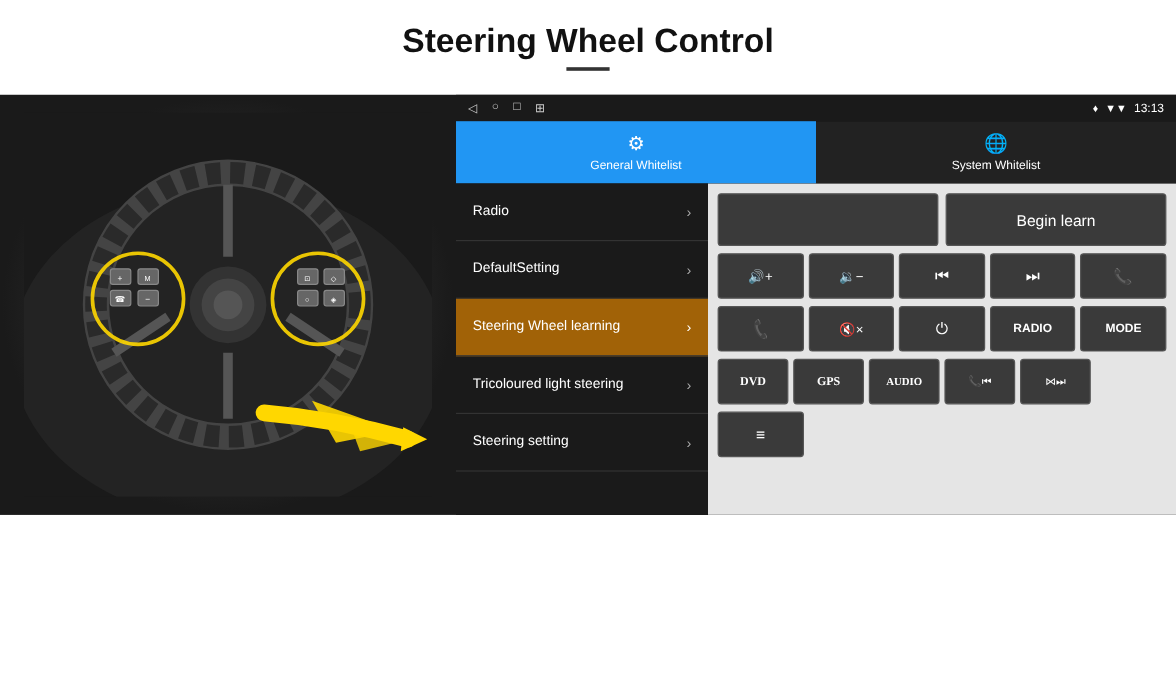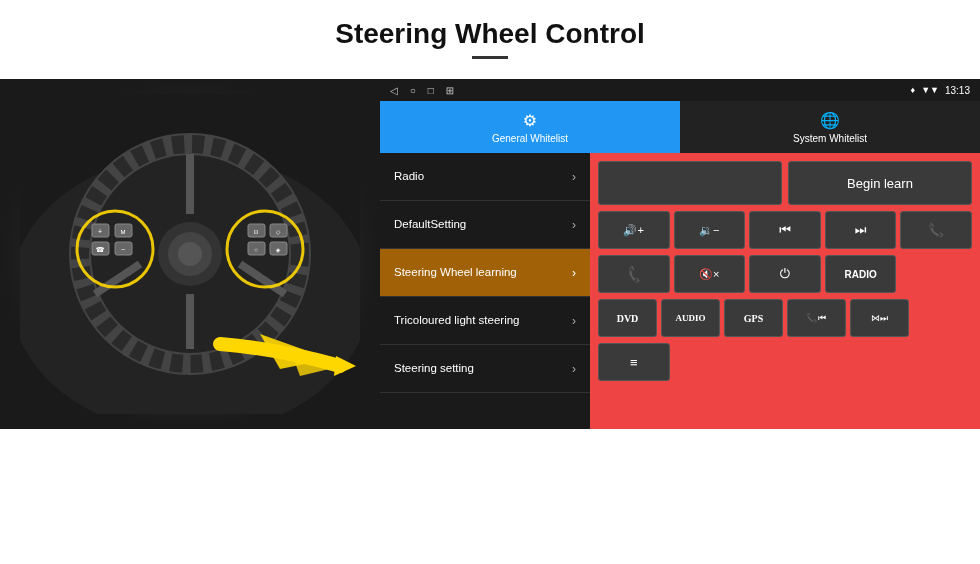--- a/index.html
+++ b/index.html
@@ -189,21 +189,21 @@
       font-size: 12px;
     }
 
     .menu-item.active .menu-arrow {
       color: #fff;
     }
 
     
     .right-panel {
       flex: 1;
-      background: #ef4444;
+      background: #e5e5e5;
       display: flex;
       flex-direction: column;
       padding: 8px;
       gap: 6px;
     }
 
     .top-row {
       display: flex;
       gap: 6px;
       height: 44px;
@@ -410,31 +410,34 @@
             </div>
             <div class="icon-cell">
               <span style="font-size:11px;">🔇×</span>
             </div>
             <div class="icon-cell">
               <span>⏻</span>
             </div>
             <div class="icon-cell text-label">
               <span>RADIO</span>
             </div>
+            <div class="icon-cell text-label">
+              <span>MODE</span>
+            </div>
           </div>
 
           <div class="icon-row-3">
             <div class="icon-cell text-label">
               <span>DVD</span>
             </div>
+            <div class="icon-cell text-label">
+              <span>GPS</span>
+            </div>
             <div class="icon-cell text-label" style="font-size:9px;">
               <span>AUDIO</span>
-            </div>
-            <div class="icon-cell text-label">
-              <span>GPS</span>
             </div>
             <div class="icon-cell">
               <span style="font-size:9px;">📞⏮</span>
             </div>
             <div class="icon-cell">
               <span style="font-size:9px;">⋈⏭</span>
             </div>
           </div>
 
           <div class="icon-row">

